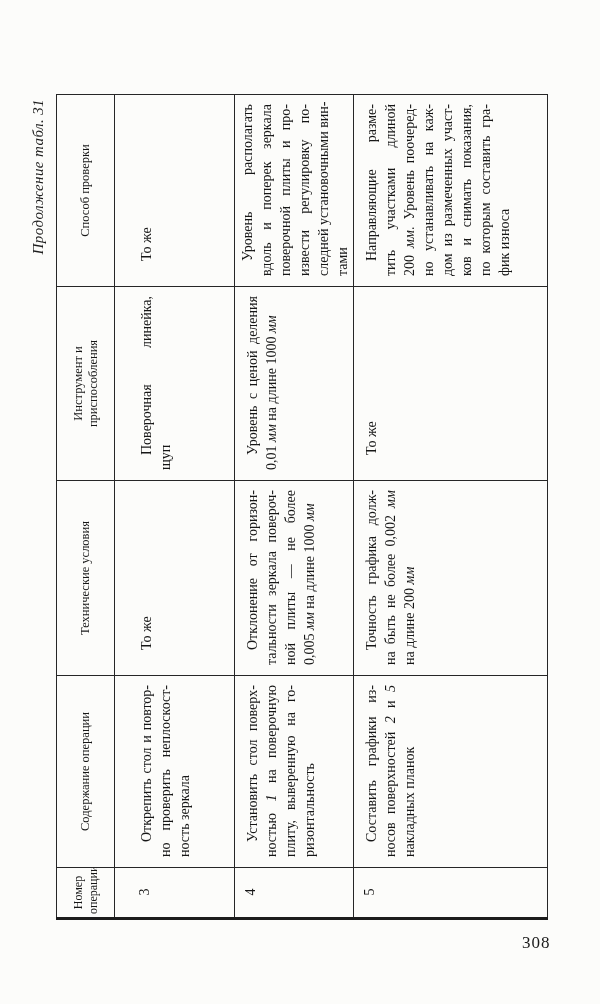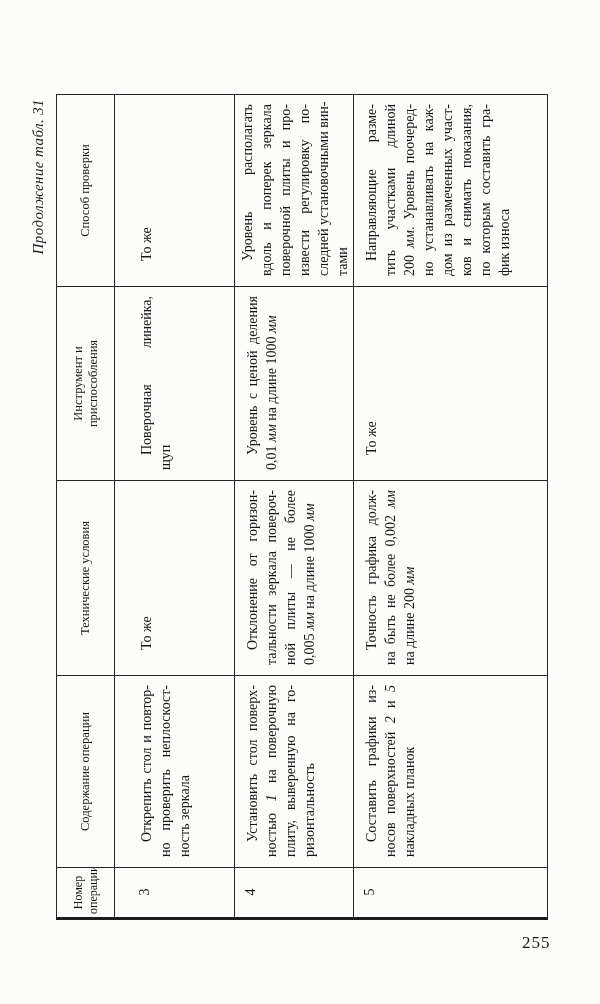--- a/index.html
+++ b/index.html
@@ -173,14 +173,14 @@
               <div class="line">но устанавливать на каж-</div>
               <div class="line">дом из размеченных участ-</div>
               <div class="line">ков и снимать показания,</div>
               <div class="line">по которым составить гра-</div>
               <div class="line last">фик износа</div>
             </td>
           </tr>
         </tbody>
     </table>
   </div>
-  <div class="pagenum">255</div>
+  <div class="pagenum">308</div>
 </div>
 
 </body></html>

